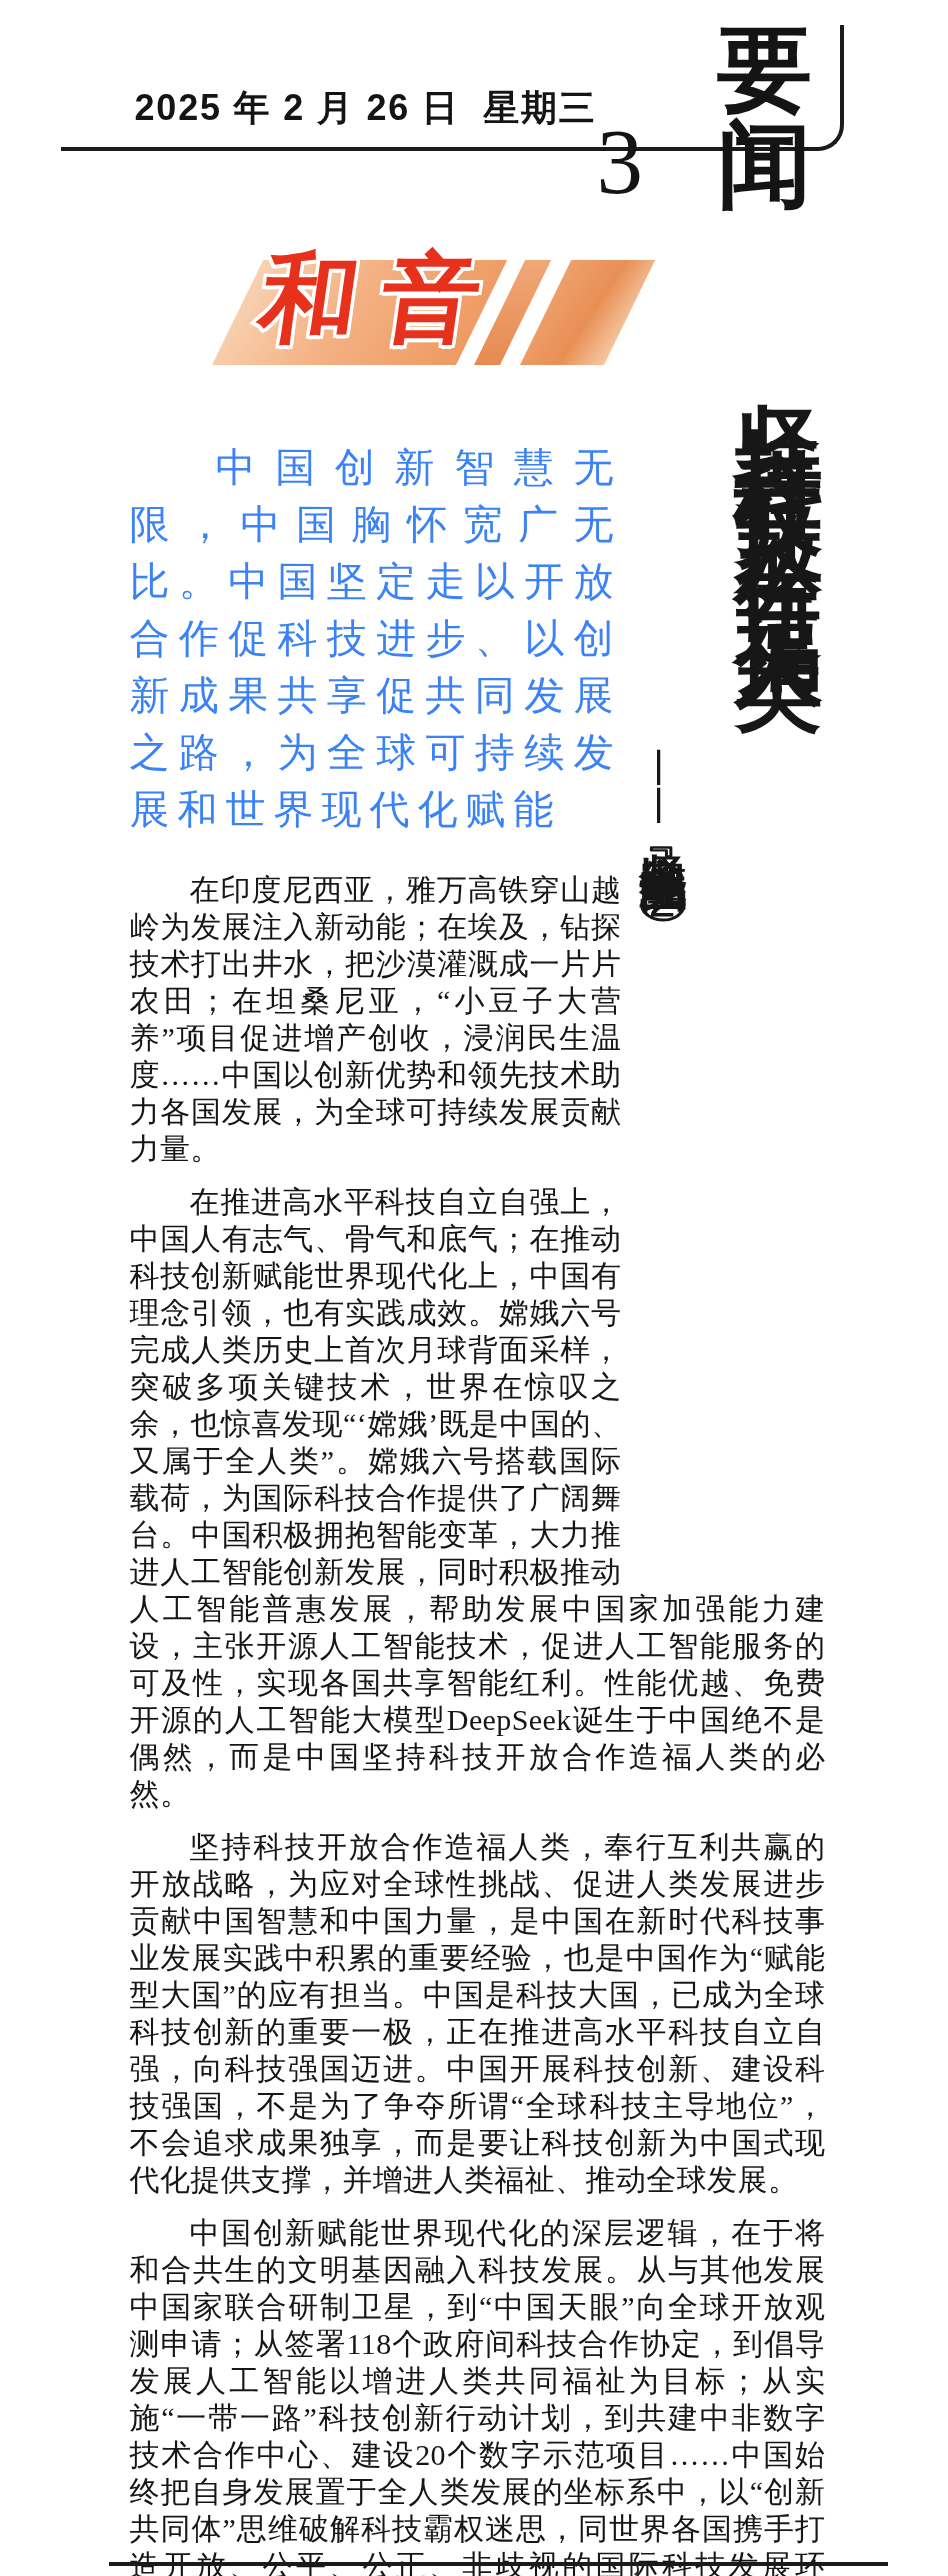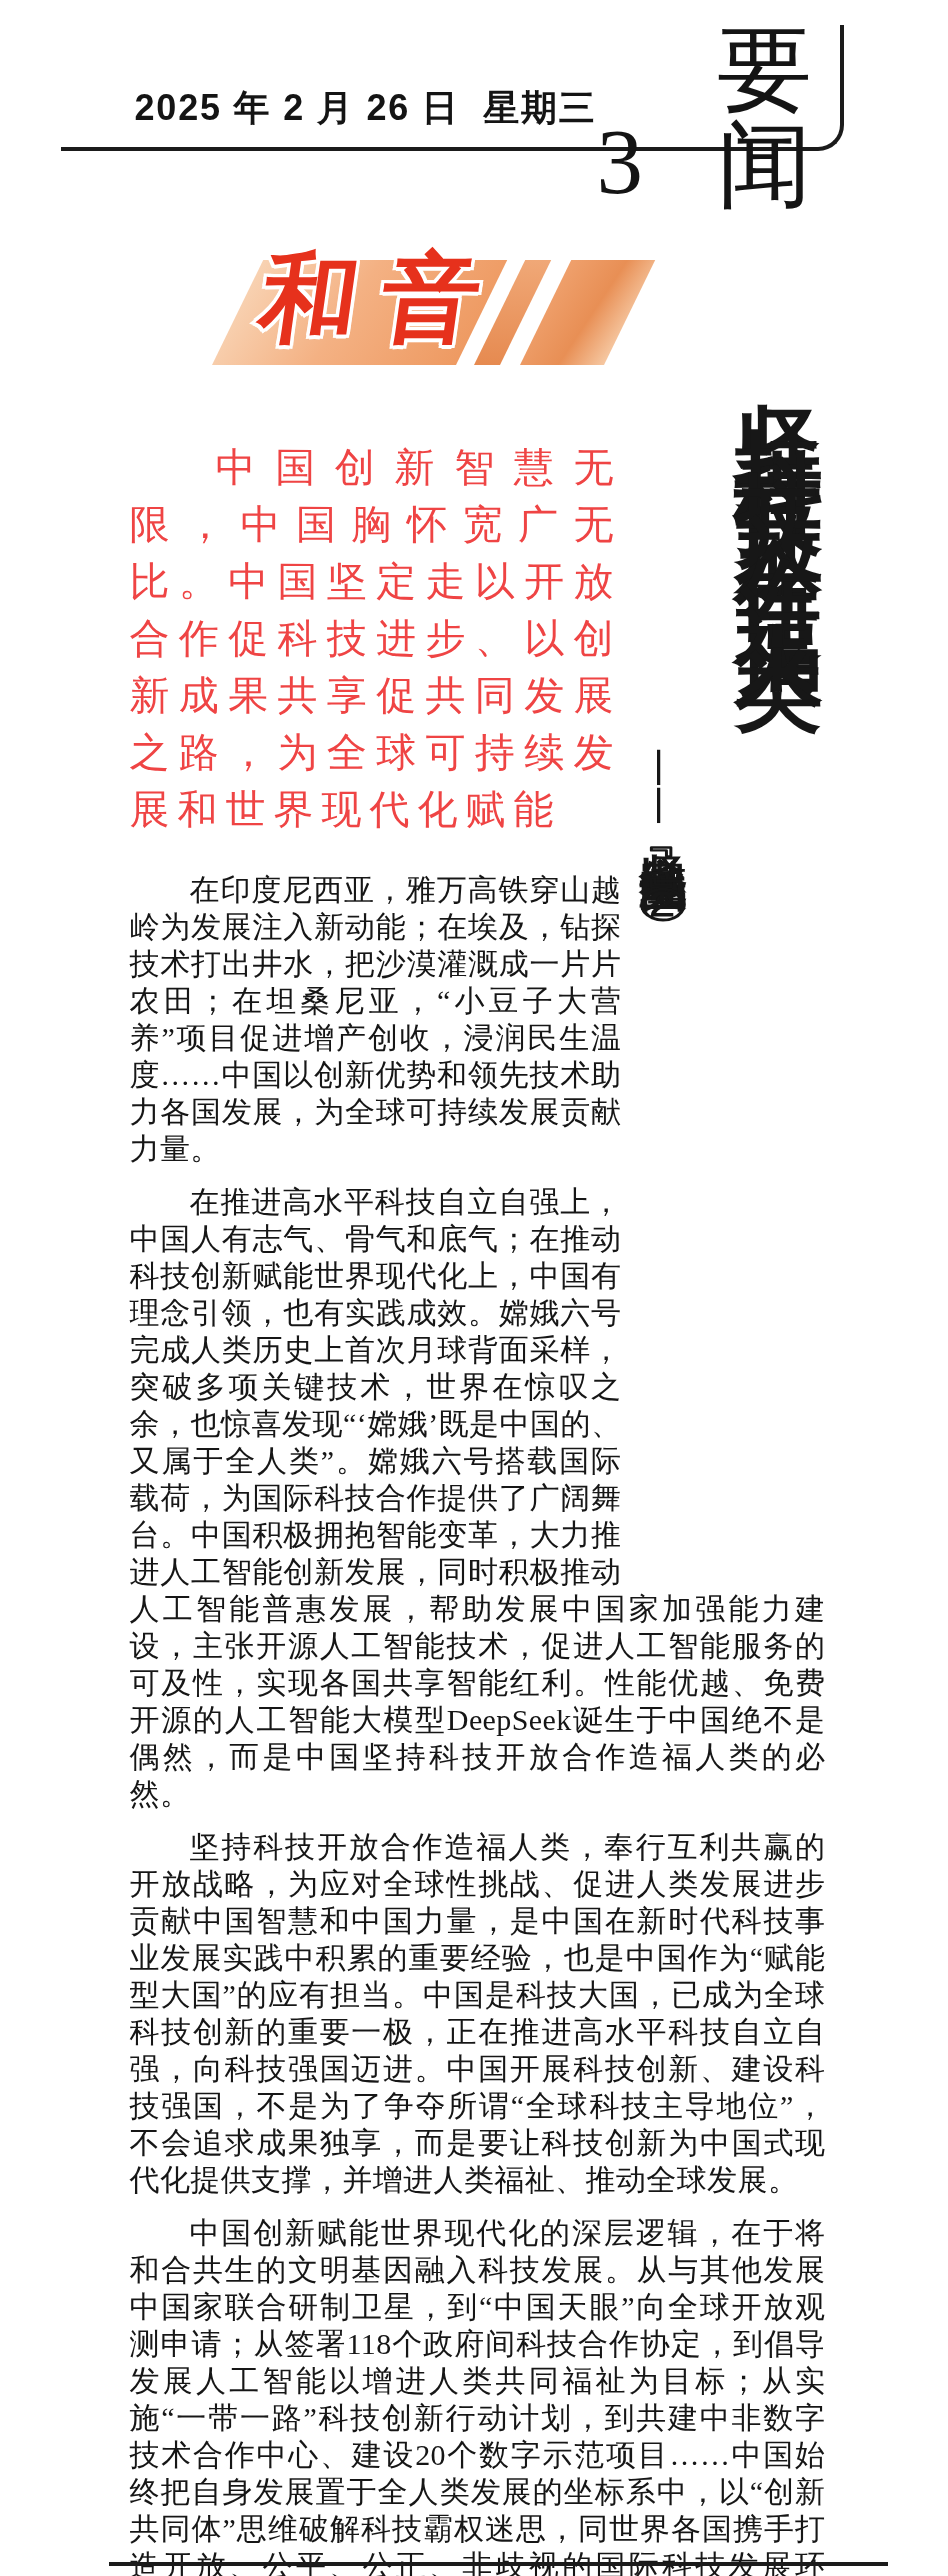--- a/index.html
+++ b/index.html
@@ -50,21 +50,21 @@
   }
   .pageno .num {
     font-family: "Liberation Serif", serif;
     font-size: 93px;
     font-weight: 400;
     padding-bottom: 5.3px;
   }
   .pageno .sec {
     font-family: "Liberation Serif", serif;
     font-size: 95px;
-    font-weight: 400;
+    font-weight: 700;
     letter-spacing: 12.3px;
   }
 
   
   .headline-float {
     float: right;
     width: 220px;
     height: 1309px;
     position: relative;
   }
@@ -150,21 +150,21 @@
   .intro {
     margin: 74px 5.3px 33px 16px;
     font-family: Liberation Serif, serif;
     font-size: 40px;
     line-height: 57px;
     font-weight: 500;
     letter-spacing: 8px;
     text-align: justify;
     text-justify: inter-ideograph;
     text-indent: 2.15em;
-    color: #ef4444;
+    color: #3b82f6;
   }
 
   
   .body-text p {
     margin: 16px;
     font-family: "Liberation Serif", serif;
     font-size: 30px;
     line-height: 37px;
     letter-spacing: 0.4px;
     text-align: justify;

